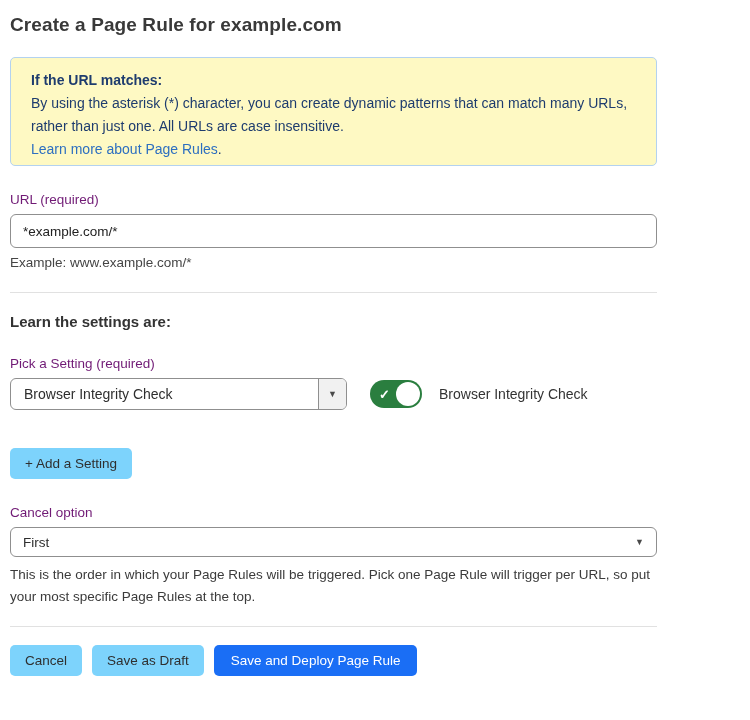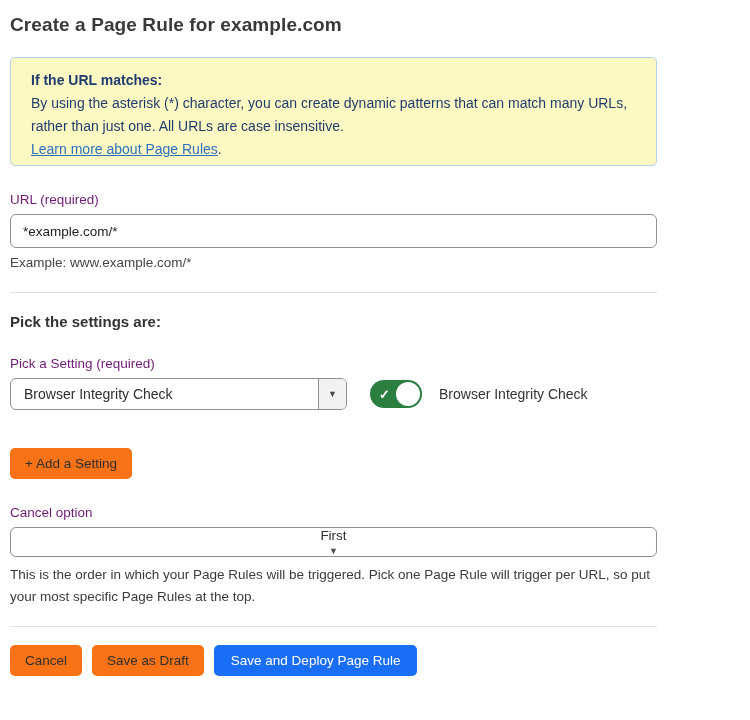--- a/index.html
+++ b/index.html
@@ -31,21 +31,20 @@
     color: #1e3c6e;
     font-size: 14px;
     line-height: 23px;
   }
   .info-box .info-heading {
     font-weight: 700;
     font-size: 14px;
   }
   .info-link {
     color: #2d6fc0;
-    text-decoration: underline;
     cursor: pointer;
   }
   
   .field-label {
     font-size: 13.5px;
     color: #701a75;
     margin-top: 26px;
     margin-bottom: 7px;
   }
   .text-input {
@@ -152,21 +151,21 @@
   
   .btn {
     border: none;
     border-radius: 5px;
     font-family: "Liberation Sans", sans-serif;
     font-size: 13.5px;
     padding: 8px 15px;
     cursor: pointer;
   }
   .btn-gray {
-    background: #f97316;
+    background: #7dd3fc;
     color: #2f2f2f;
   }
   .btn-blue {
     background: #1a6ef5;
     color: #ffffff;
     padding: 8px 17px;
   }
   .add-setting-btn { margin-top: 38px; }
   .order-heading { margin-top: 29px; }
   
@@ -176,21 +175,20 @@
     border: 1px solid #8f8f8f;
     border-radius: 6px;
     background: #fff;
     display: flex;
     align-items: center;
     justify-content: space-between;
     padding: 0 12px;
     font-size: 13.5px;
     color: #2e2e2e;
     cursor: pointer;
-    flex-direction: column;
   }
   .order-helper {
     font-size: 13.5px;
     line-height: 22px;
     color: #3b3b3b;
     margin-top: 7px;
   }
   .footer-divider { margin-top: 18px; }
   .footer-actions {
     display: flex;
@@ -210,21 +208,21 @@
     <div class="info-body">By using the asterisk (*) character, you can create dynamic patterns that can match many URLs, rather than just one. All URLs are case insensitive.</div>
     <div><a class="info-link">Learn more about Page Rules</a><span>.</span></div>
   </div>
 
   <div class="field-label">URL (required)</div>
   <input class="text-input" type="text" value="*example.com/*" style="">
   <div class="helper-text">Example: www.example.com/*</div>
 
   <hr class="divider">
 
-  <div class="section-heading">Pick the settings are:</div>
+  <div class="section-heading">Learn the settings are:</div>
 
   <div class="field-label">Pick a Setting (required)</div>
 
   <div class="setting-row">
     <div class="dropdown">
       <div class="dropdown-value">Browser Integrity Check</div>
       <div class="dropdown-arrow-box">
         <span class="caret">▼</span>
       </div>
     </div>

